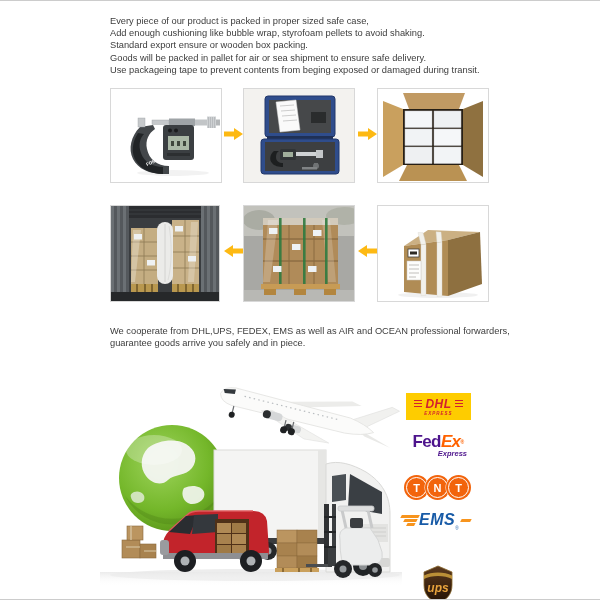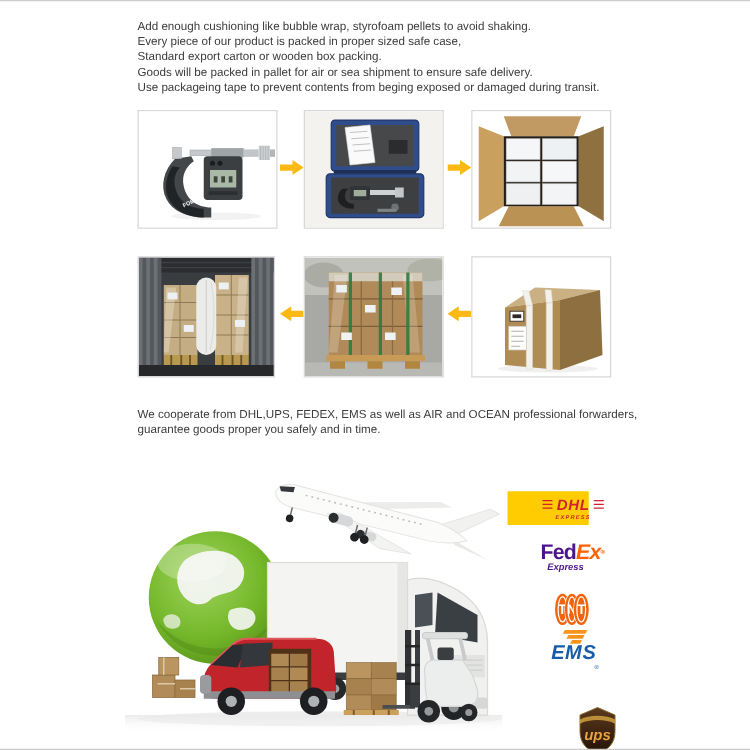--- a/index.html
+++ b/index.html
@@ -24,21 +24,21 @@
 
   .arrow{position:absolute;width:19px;height:12px;}
   .ar1{top:128px;} .ar2{top:245px;}
   .ax1{left:224px;} .ax2{left:358px;}
   .arrow svg{display:block;width:19px;height:12px;fill:var(--arrow,#FDB913);}
   .arrow.left svg{transform:scaleX(-1);}
 
   .scene{position:absolute;left:100px;top:372px;width:302px;height:214px;}
 
   
-  .logo{position:absolute;box-sizing:border-box;padding-left:40px;}
+  .logo{position:absolute;box-sizing:border-box;}
   .dhl{left:406px;top:393px;width:65px;height:27px;background:var(--dhl_bg,#FECC00);
        display:flex;flex-direction:column;align-items:center;justify-content:center;}
   .dhl-row{display:flex;align-items:center;gap:3px;}
   .dhl-stripes{display:flex;flex-direction:column;gap:1.5px;}
   .dhl-stripes i{display:block;width:8px;height:1.6px;background:var(--dhl_red,#D2202F);}
   .dhl-word{font-size:12px;font-weight:900;font-style:italic;letter-spacing:.5px;
             color:var(--dhl_red,#D2202F);line-height:12px;}
   .dhl-sub{font-size:4.5px;font-weight:700;letter-spacing:1px;color:var(--dhl_red,#D2202F);
            margin-top:1px;font-style:italic;}
 
@@ -52,21 +52,21 @@
              align-self:flex-end;margin-right:8px;line-height:8px;}
 
   .tnt{left:404px;top:474px;width:67px;height:27px;display:flex;align-items:center;justify-content:center;}
   .tnt-circle{position:relative;width:25px;height:25px;border-radius:50%;
               background:var(--tnt_orange,#F2640C);display:flex;align-items:center;justify-content:center;
               box-shadow:0 0 0 .5px #fff;}
   .tnt-circle + .tnt-circle{margin-left:-4px;}
   .tnt-ring{position:absolute;inset:2px;border:1.5px solid #fff;border-radius:50%;}
   .tnt-letter{position:relative;color:#fff;font-weight:900;font-size:11px;}
 
-  .ems{left:399px;top:509px;width:80px;height:22px;display:flex;align-items:center;justify-content:center;flex-direction:column;}
+  .ems{left:399px;top:509px;width:80px;height:22px;display:flex;align-items:center;justify-content:flex-start;}
   .ems-wings{display:flex;flex-direction:column;align-items:flex-end;gap:1.5px;margin-right:2px;
              transform:skewX(-28deg);}
   .ems-wings i{display:block;height:2.6px;background:var(--ems_orange,#F7941D);}
   .ems-wings i:nth-child(1){width:18px;}
   .ems-wings i:nth-child(2){width:13px;}
   .ems-wings i:nth-child(3){width:8px;}
   .ems-word{font-size:16px;font-weight:900;font-style:italic;letter-spacing:.5px;
             color:var(--ems_blue,#185BA7);line-height:16px;}
   .ems-dash{width:10px;height:2.6px;background:var(--ems_orange,#F7941D);margin-left:2px;
             transform:skewX(-28deg);}
@@ -74,23 +74,23 @@
 
   .ups{left:422px;top:565px;width:32px;height:38px;}
 </style>
 </head>
 <body>
 
 <div class="page">
   <div class="edge-line edge-top"></div>
 
   <div class="packing-text">
+    <div>Every piece of our product is packed in proper sized safe case,</div>
     <div>Add enough cushioning like bubble wrap, styrofoam pellets to avoid shaking.</div>
-    <div>Every piece of our product is packed in proper sized safe case,</div>
-    <div>Standard export carton or wooden box packing.</div>
+    <div>Standard export ensure or wooden box packing.</div>
     <div>Goods will be packed in pallet for air or sea shipment to ensure safe delivery.</div>
     <div>Use packageing tape to prevent contents from beging exposed or damaged during transit.</div>
   </div>
 
   <figure class="photo row1 p1" style="margin:0;">
     <svg viewBox="0 0 110 93">
       <rect x="0" y="0" width="110" height="93" fill="#ffffff"></rect>
       <ellipse cx="62" cy="84" rx="36" ry="3" fill="#000" opacity="0.05"></ellipse>
 
       <path d="M29,38 C20,47 17,60 22,70 C27,80 39,85 52,85 L58,85 L58,77 C46,77 38,70 36,60 C34,51 38,44 44,40 L42,36 Z" fill="#43474a"></path>
@@ -270,21 +270,21 @@
       <rect x="30" y="43" width="11" height="8" fill="#ffffff" stroke="#44403a" stroke-width="0.8"></rect>
       <rect x="32" y="45.5" width="7" height="3" fill="#2e2a24"></rect>
       <rect x="29" y="55" width="14" height="19" fill="#fdfdfc" stroke="#c9c7c1" stroke-width="0.5"></rect>
       <path d="M31,59 H41 M31,63 H41 M31,67 H41 M31,71 H38" stroke="#9a98f" stroke-width="0.6"></path>
       <path d="M31,59 H41 M31,63 H41 M31,67 H41 M31,71 H38" stroke="#9a9892" stroke-width="0.6"></path>
     </svg>
   </figure>
 
   <div class="shipping-text">
     <div>We cooperate from DHL,UPS, FEDEX, EMS as well as AIR and OCEAN professional forwarders,</div>
-    <div>guarantee goods proper you safely and in time.</div>
+    <div>guarantee goods arrive you safely and in piece.</div>
   </div>
 
   <svg class="scene" viewBox="0 0 302 214">
     <defs>
       <radialGradient id="gGlobe" cx="40%" cy="35%" r="75%">
         <stop offset="0%" stop-color="#9ed45c"></stop>
         <stop offset="60%" stop-color="#74B72A"></stop>
         <stop offset="100%" stop-color="#558f17"></stop>
       </radialGradient>
       <linearGradient id="gGround" x1="0" y1="0" x2="0" y2="1">

